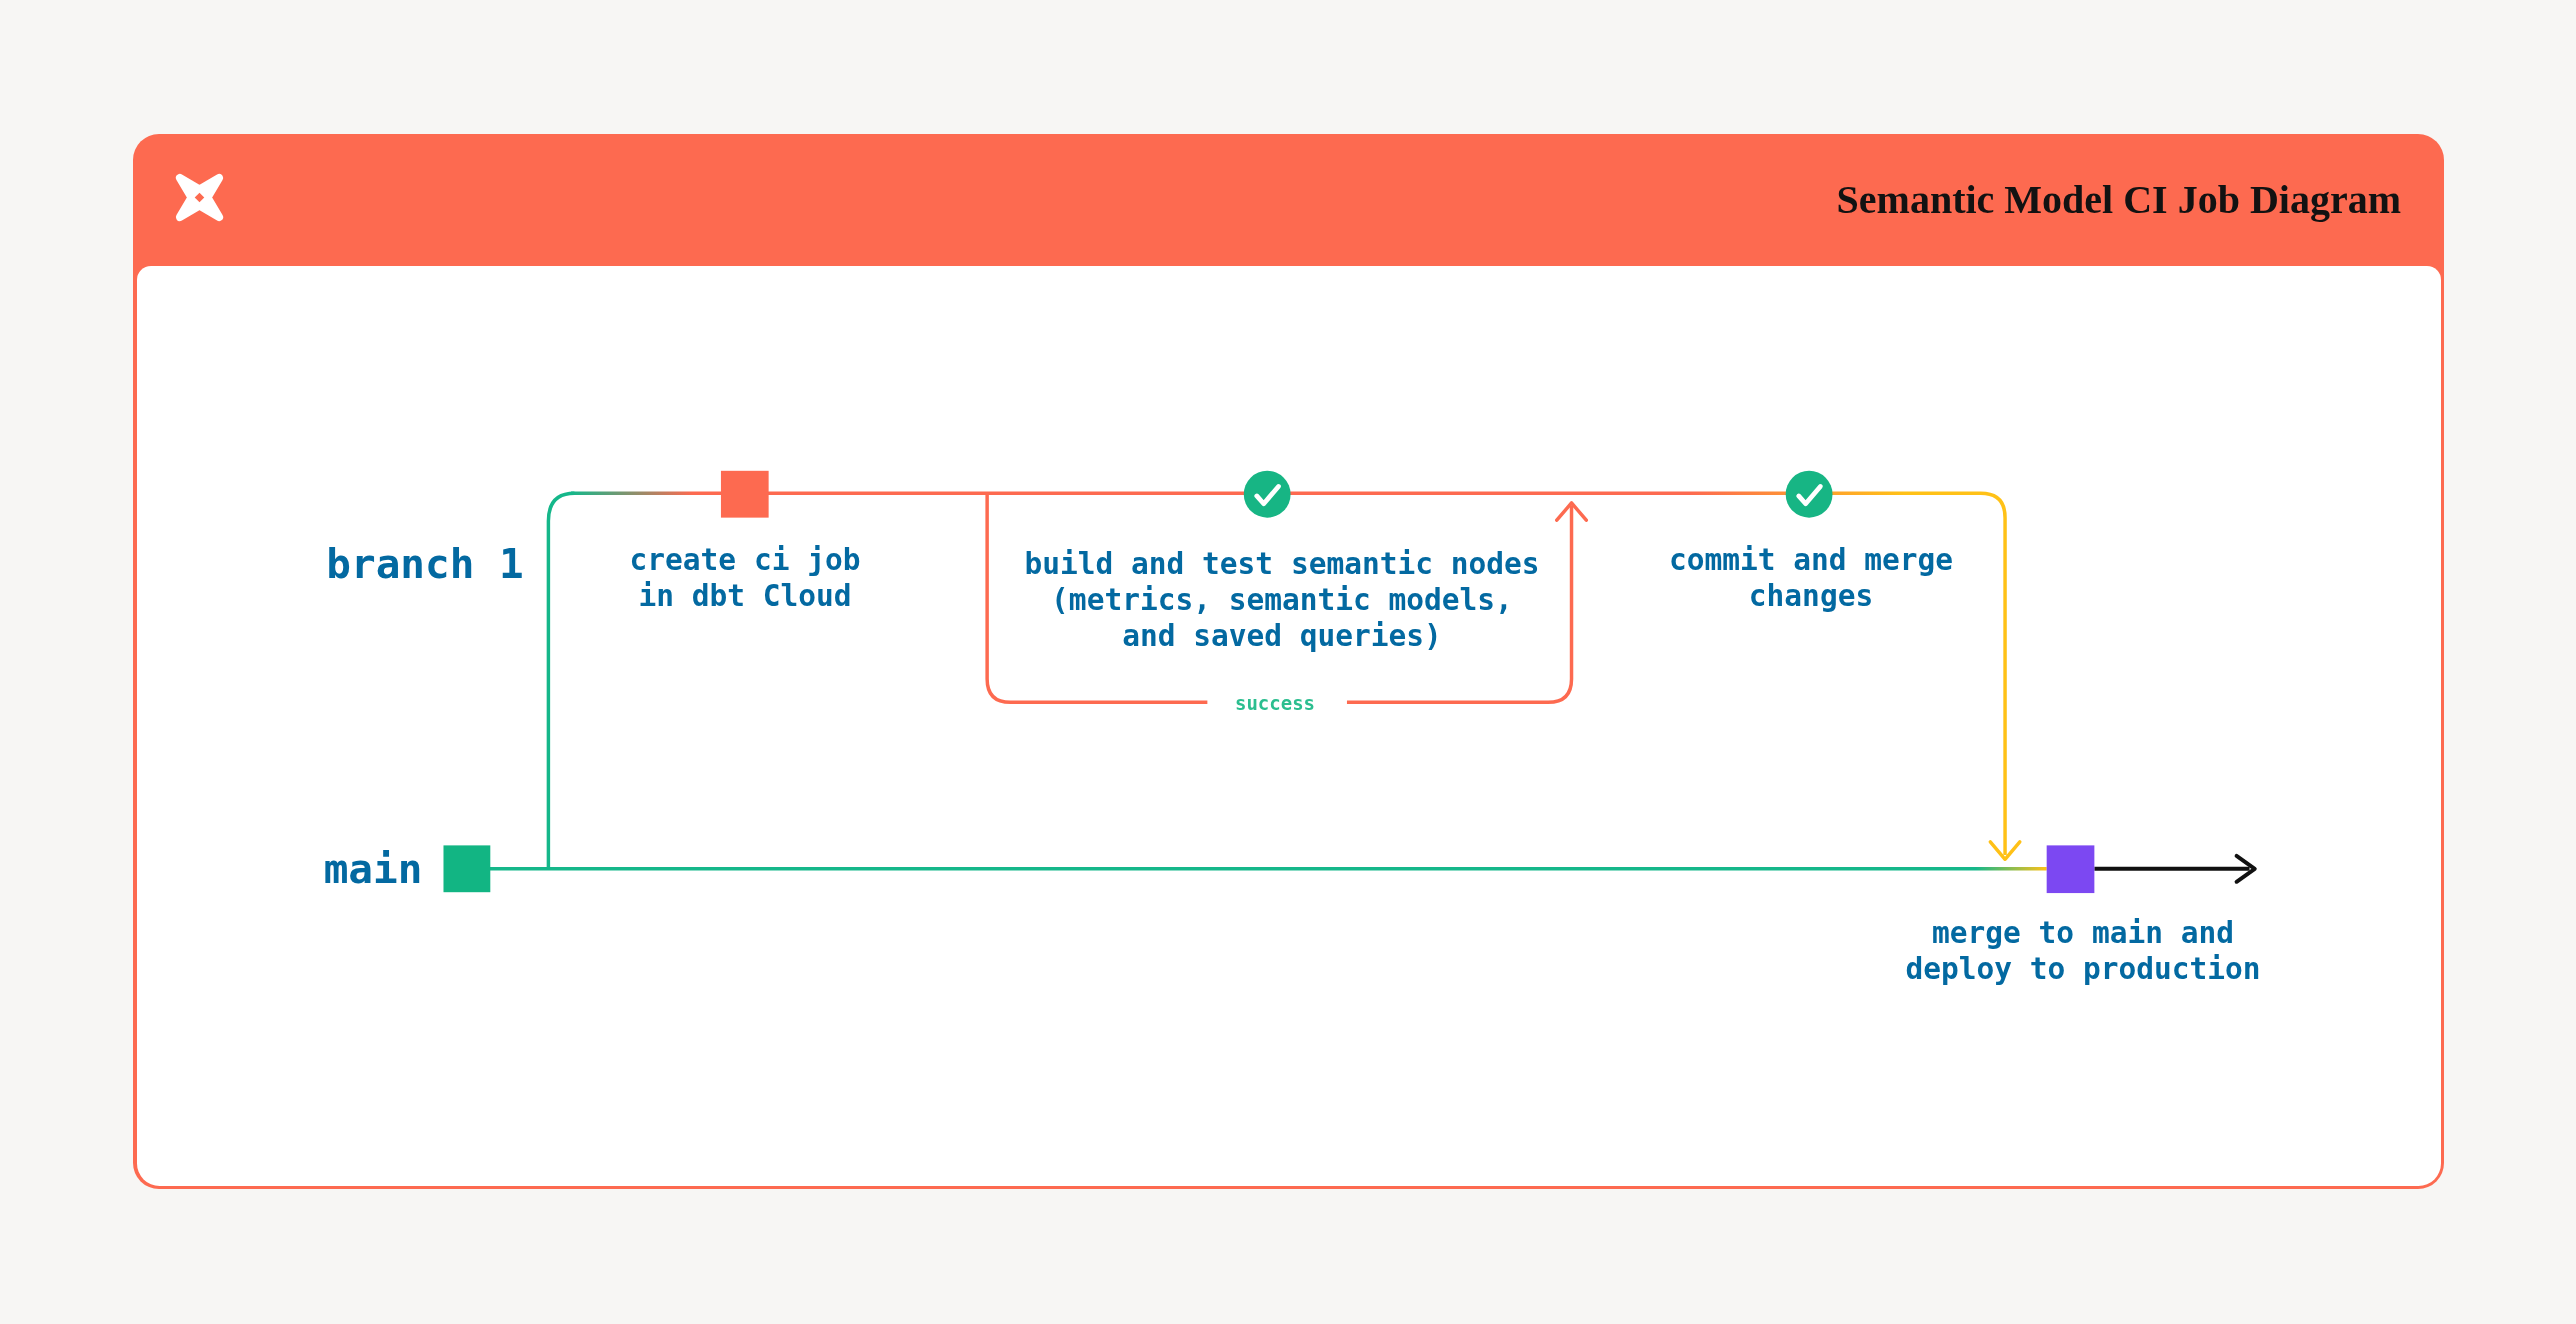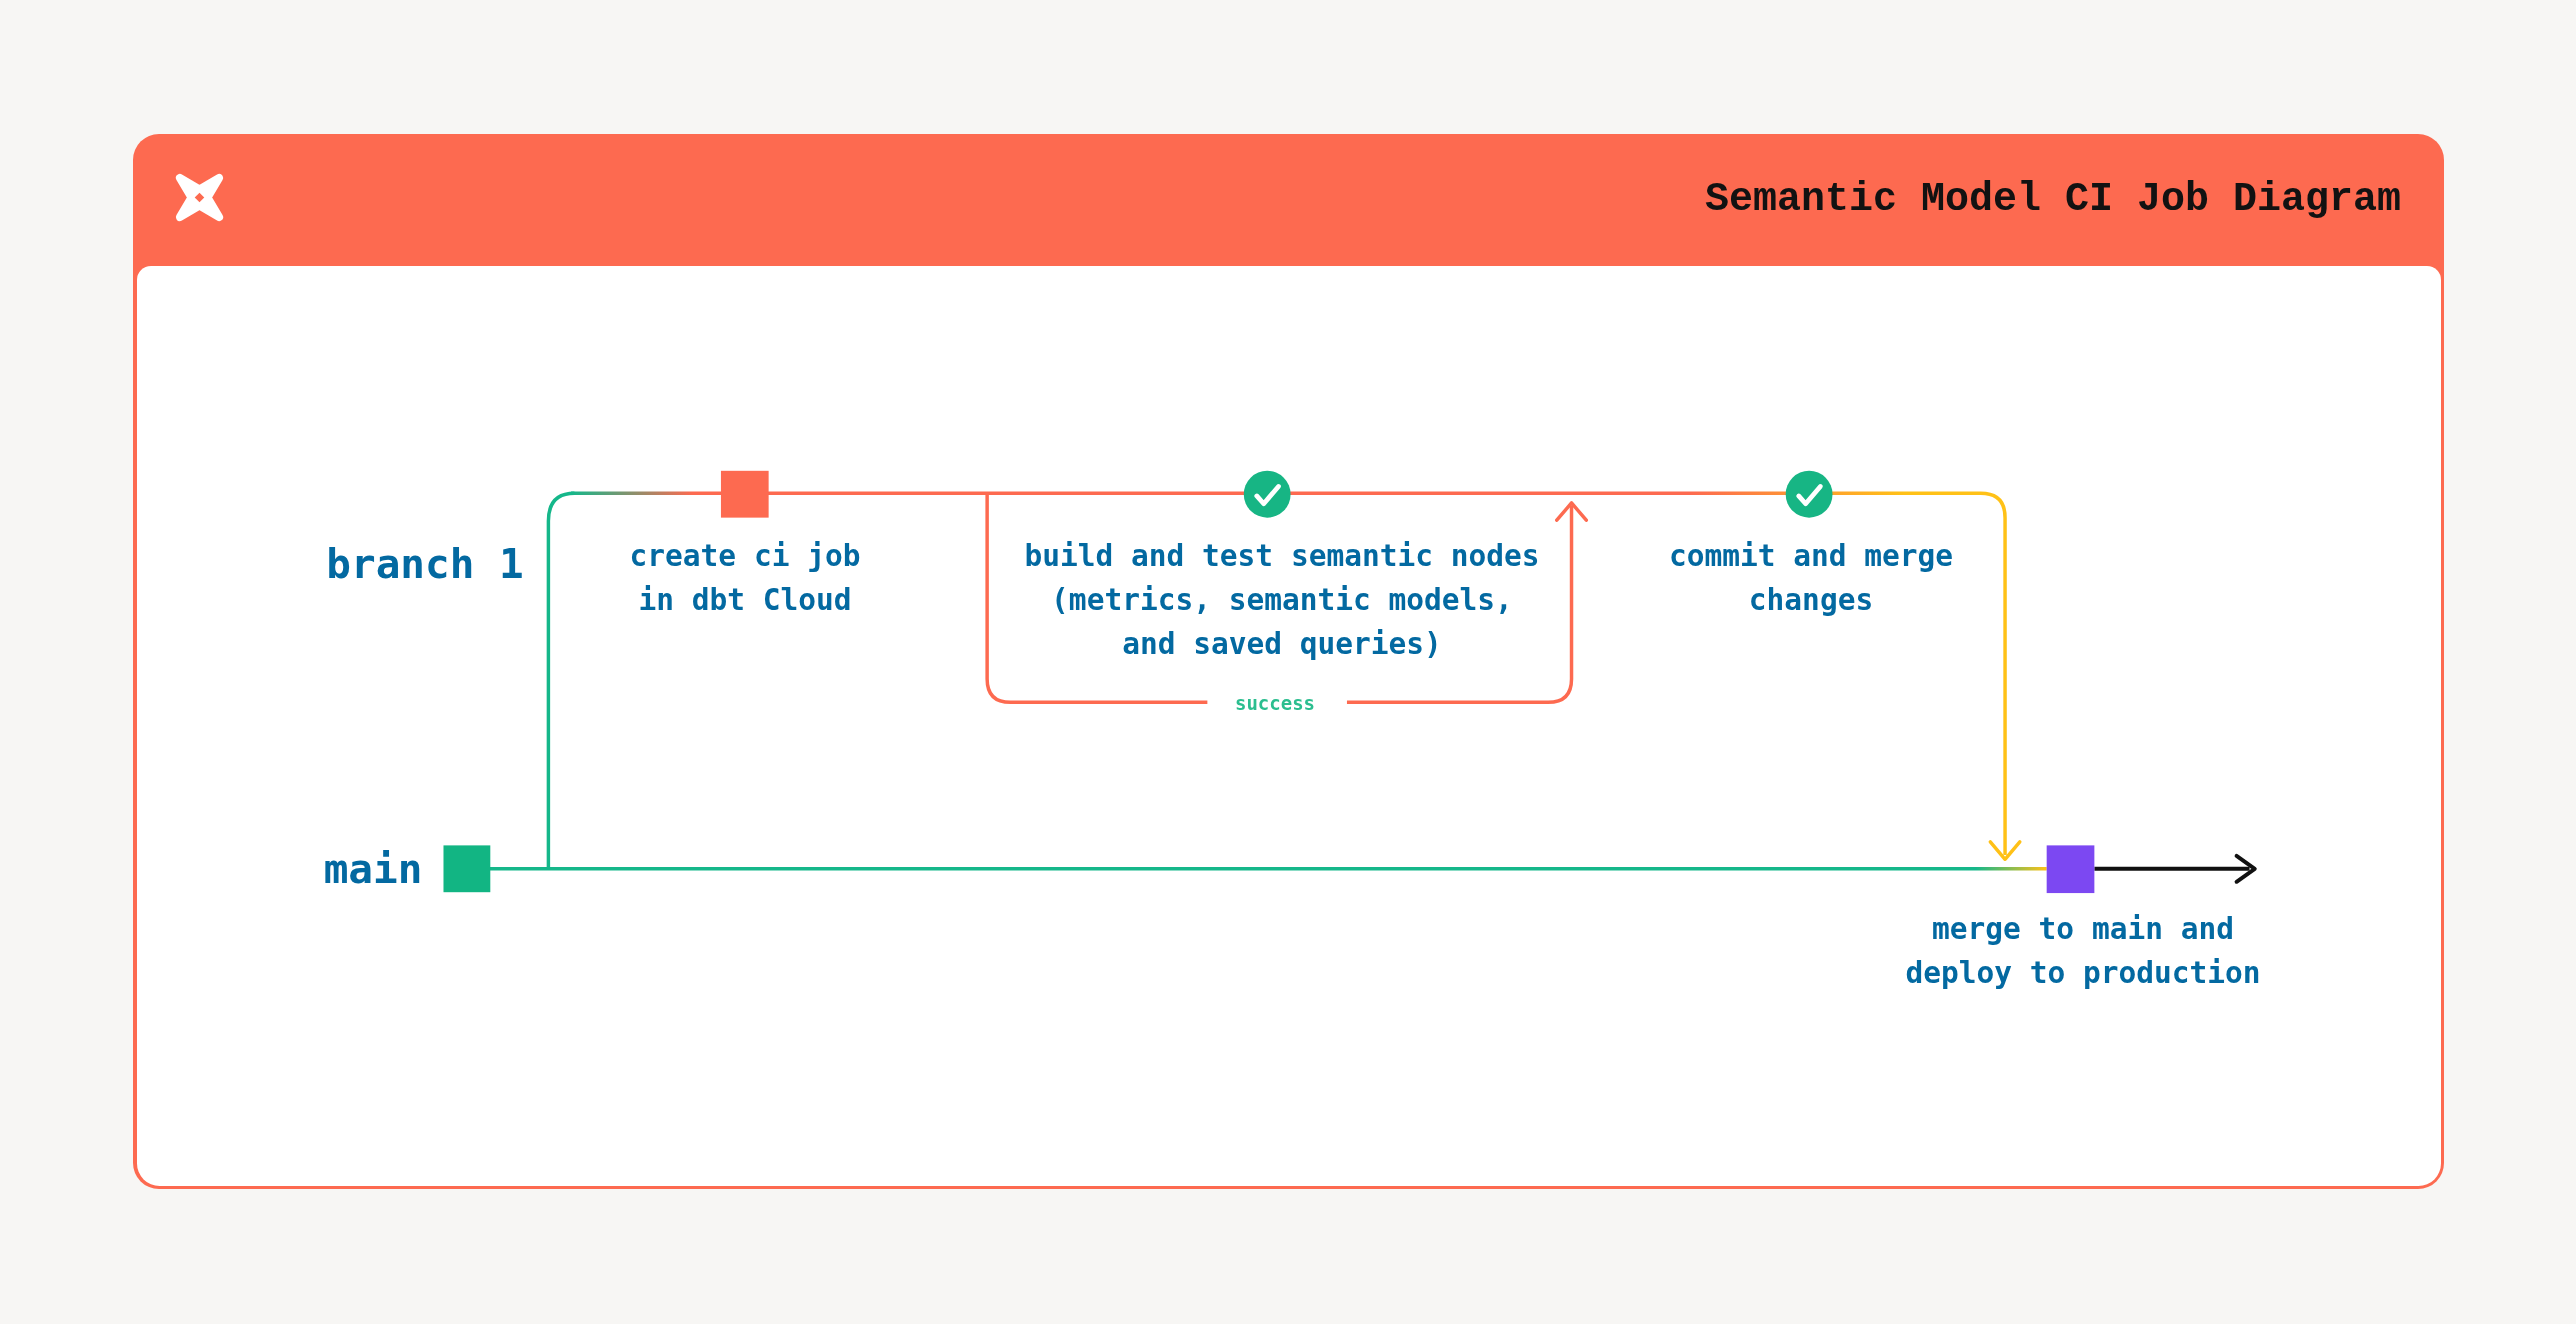--- a/index.html
+++ b/index.html
@@ -33,42 +33,42 @@
   }
   .logo {
     position: absolute;
     left: 38px; top: 35px;
     width: 57px; height: 57px;
   }
   .title {
     position: absolute;
     right: 43px; top: 0; height: 132px;
     line-height: 132px;
-    font-family: Liberation Mono, monospace;
+    font-family: Liberation Serif, serif;
     font-weight: bold;
     font-size: 40px;
     color: #121212;
     white-space: nowrap;
   }
   
   .diagram-svg {
     position: absolute; left: 0; top: 0;
     width: 2576px; height: 1324px;
   }
   .txt {
     position: absolute;
     transform: translate(-50%, -50%);
     color: #0369a1;
     font-weight: bold;
     text-align: center;
     white-space: pre-line;
   }
   .branch-label { left: 425px; top: 564px; font-size: 41px; }
   .main-label   { left: 373px; top: 869px; font-size: 41px; }
-  .caption      { font-size: 29.5px; line-height: 44px; }
+  .caption      { font-size: 29.5px; line-height: 36px; }
   .cap-create   { left: 745px;  top: 578px; }
   .cap-build    { left: 1282px; top: 600px; }
   .cap-commit   { left: 1811px; top: 578px; }
   .cap-merge    { left: 2083px; top: 951px; }
   .success-label {
     left: 1275px; top: 703px;
     font-size: 19px;
     color: #2BBE8F;
     background: #ffffff;
     padding: 0 12px;

